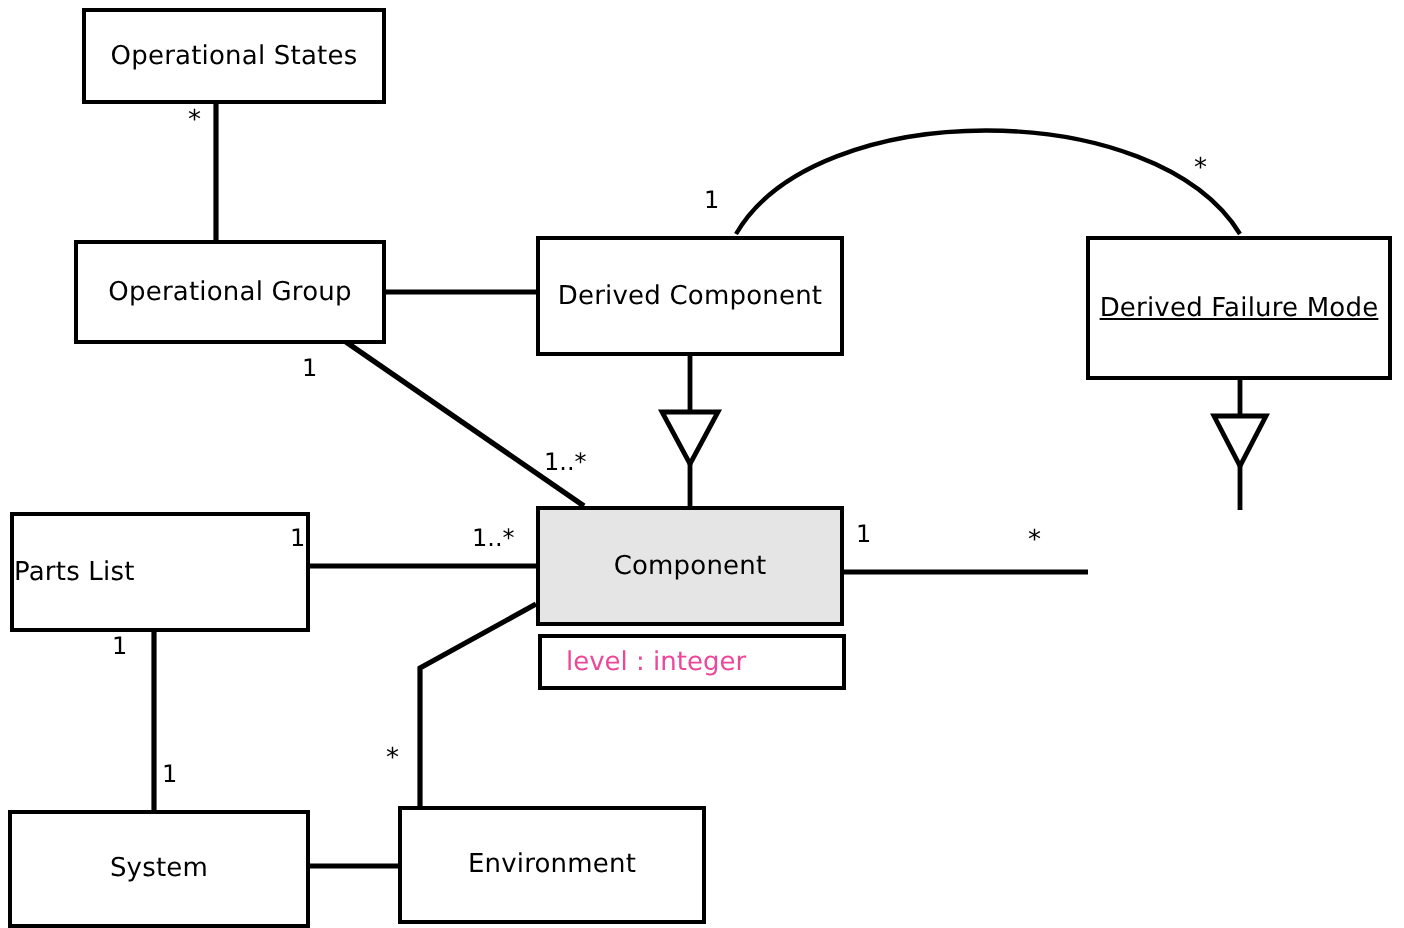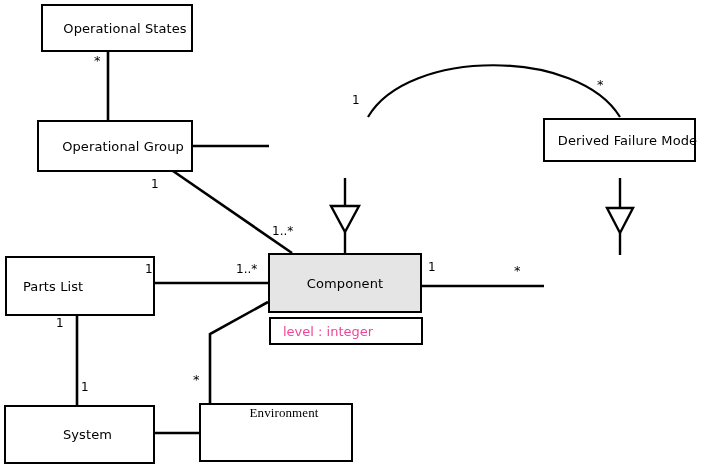--- a/index.html
+++ b/index.html
@@ -24,21 +24,20 @@
     top: 0;
     width: 702px;
     height: 464px;
   }
   .uml-class {
     position: absolute;
     box-sizing: border-box;
     border: 2px solid #000000;
     background: #ffffff;
     z-index: 3;
-    padding-left: 16px;
   }
   .uml-name-compartment {
     position: absolute;
     box-sizing: border-box;
     border: 2px solid #000000;
     background: #e5e5e5;
     display: flex;
     align-items: center;
     justify-content: center;
     z-index: 3;
@@ -112,42 +111,45 @@
   </svg>
 
   <div class="uml-class" style="left:41px; top:4px; width:152px; height:48px; display:flex; align-items:center; justify-content:center;">
     <span class="class-title">Operational States</span>
   </div>
 
   <div class="uml-class" style="left:37px; top:120px; width:156px; height:52px; display:flex; align-items:center; justify-content:center;">
     <span class="class-title">Operational Group</span>
   </div>
 
+  <div class="uml-class" style="left:268px; top:118px; width:154px; height:60px; display:flex; align-items:center; justify-content:center;">
+    <span class="class-title">Derived Component</span>
+  </div>
 
-  <div class="uml-class" style="left:543px; top:118px; width:153px; height:44px; display:flex; align-items:center; justify-content:center;">
+  <div class="uml-class" style="left:543px; top:118px; width:153px; height:72px; display:flex; align-items:center; justify-content:center;text-decoration:underline;">
     <span class="class-title">Derived Failure Mode</span>
   </div>
 
   <div class="uml-class" style="left:5px; top:256px; width:150px; height:60px; display:flex; align-items:center; justify-content:flex-start;">
     <span class="class-title">Parts List</span>
   </div>
 
   <div class="uml-name-compartment" style="left:268px; top:253px; width:154px; height:60px;">
     <span class="class-title">Component</span>
   </div>
   <div class="uml-attr-compartment" style="left:269px; top:317px; width:154px; height:28px;">
     <span class="attr-text">level : integer</span>
   </div>
 
 
   <div class="uml-class" style="left:4px; top:405px; width:151px; height:59px; display:flex; align-items:center; justify-content:center;">
     <span class="class-title">System</span>
   </div>
 
-  <div class="uml-class" style="left:199px; top:403px; width:154px; height:59px; display:flex; align-items:flex-start; justify-content:center;font-family:Liberation Serif, serif;">
+  <div class="uml-class" style="left:199px; top:403px; width:154px; height:59px; display:flex; align-items:center; justify-content:center;">
     <span class="class-title">Environment</span>
   </div>
 
   <span class="mult-label mult-star" style="left:94px; top:56px;">*</span>
 
   <span class="mult-label" style="left:352px; top:93px;">1</span>
 
   <span class="mult-label mult-star" style="left:597px; top:80px;">*</span>
 
   <span class="mult-label" style="left:151px; top:177px;">1</span>

